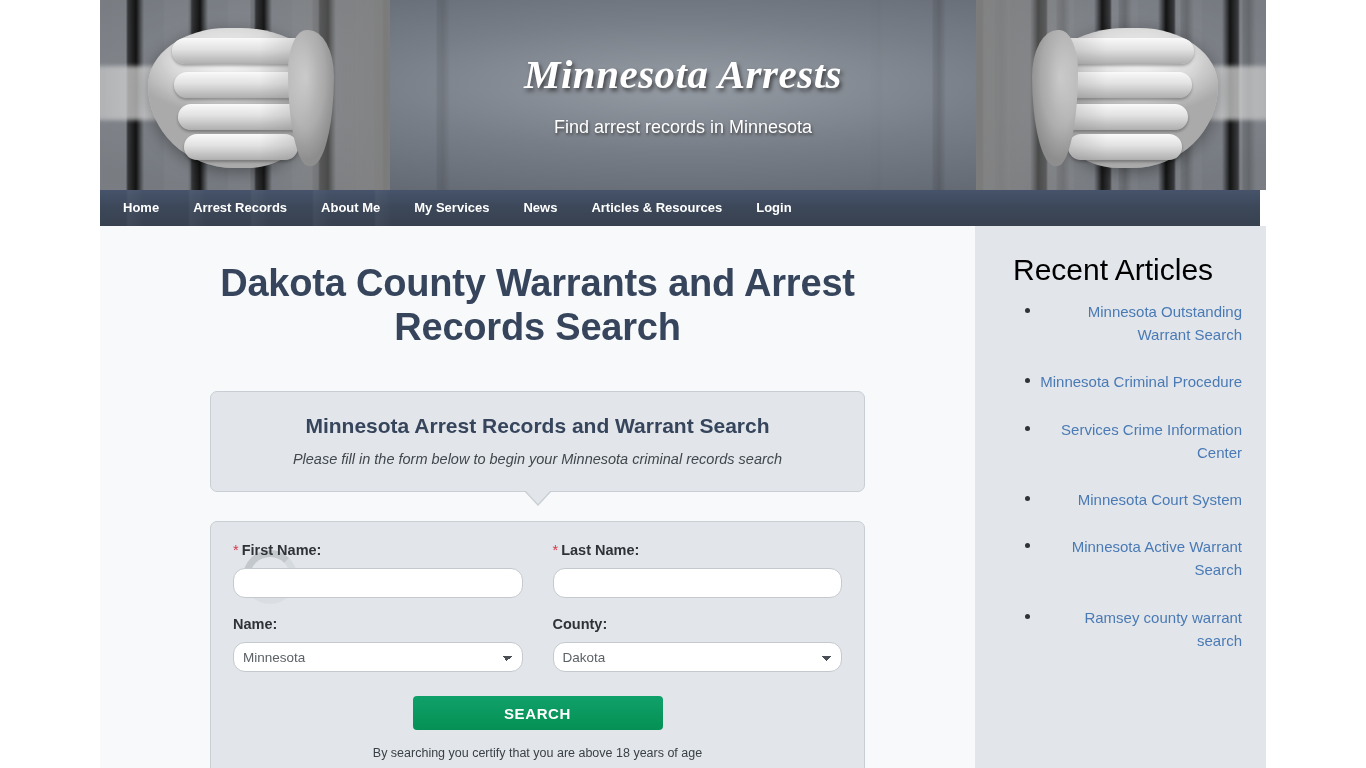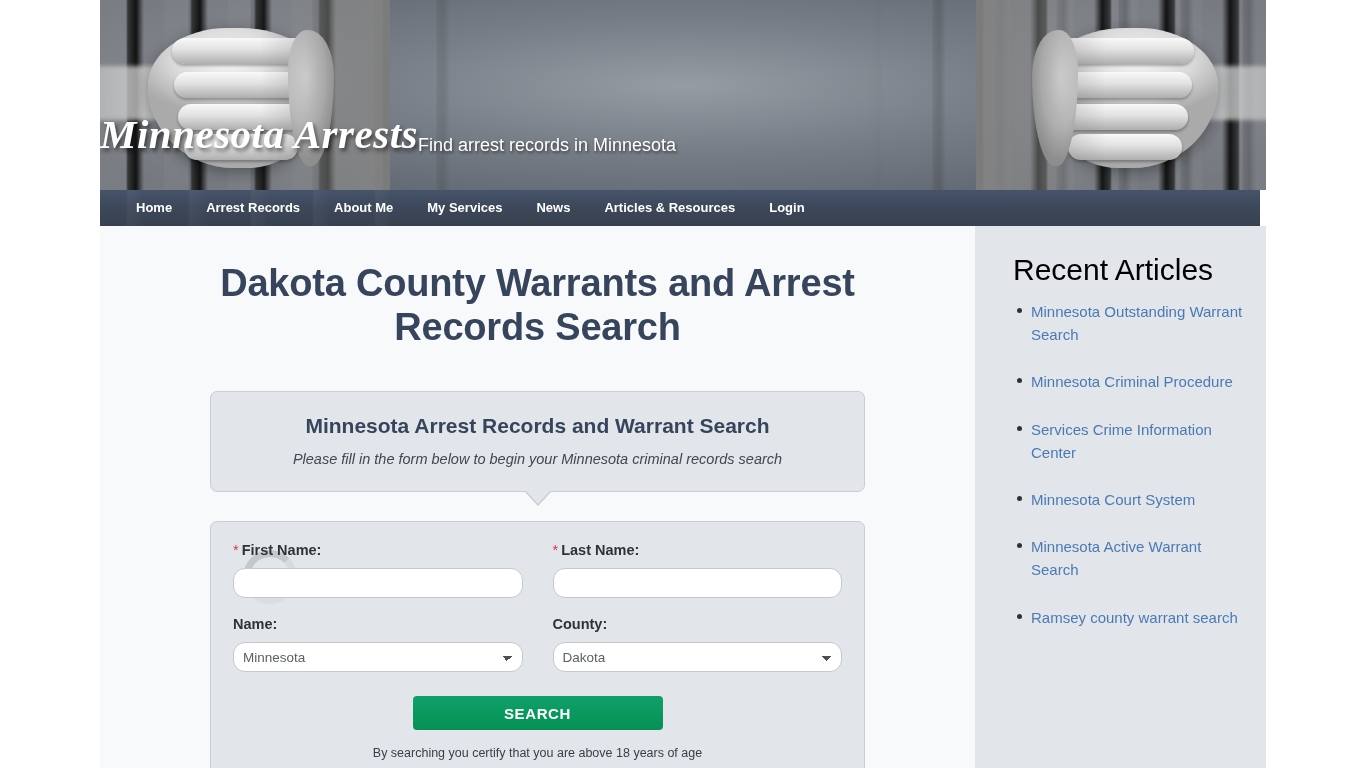--- a/index.html
+++ b/index.html
@@ -126,21 +126,21 @@
   .hand-vignette {
     position: absolute; inset: 0;
     background: linear-gradient(to right, rgba(120,126,134,0.0) 55%, rgba(124,130,138,0.95) 100%);
   }
 
   .banner-title-wrap {
     position: absolute;
     left: 0; right: 0; top: 0;
     height: 214px;
     display: flex;
-    flex-direction: row;
+    flex-direction: column;
     align-items: center;
     justify-content: flex-start;
     padding-top: 54px;
     z-index: 5;
   }
   .site-title {
     font-family: "Liberation Serif", "DejaVu Serif", serif;
     font-style: italic;
     font-weight: bold;
     font-size: 41px;
@@ -159,21 +159,21 @@
   }
 
   
   .navbar {
     position: relative;
     width: 1160px;
     height: 36px;
     background: linear-gradient(to bottom, #46536a 0%, #3c4759 50%, #37414f 100%);
     display: flex;
     align-items: flex-end;
-    padding-left: 19px;
+    padding-left: 6px;
     overflow: hidden;
     z-index: 6;
   }
   .navbar::after {
     content: "";
     position: absolute;
     left: 0; top: 0; bottom: 0;
     width: 300px;
     background-image: repeating-linear-gradient(
       to right,
@@ -366,23 +366,24 @@
 
   
   .side-title {
     margin: 0 0 12px 0;
     font-size: 30px;
     font-weight: normal;
     color: #000000;
     line-height: 1.2;
   }
   .side-list {
-    margin: 0;
+    margin: 8px;
     padding-left: 18px;
     list-style: none;
+    text-align: right;
   }
   .side-list li {
     position: relative;
     margin-bottom: 24px;
     line-height: 1.45;
   }
   .side-list li::before {
     content: "";
     position: absolute;
     left: -14px; top: 8px;

